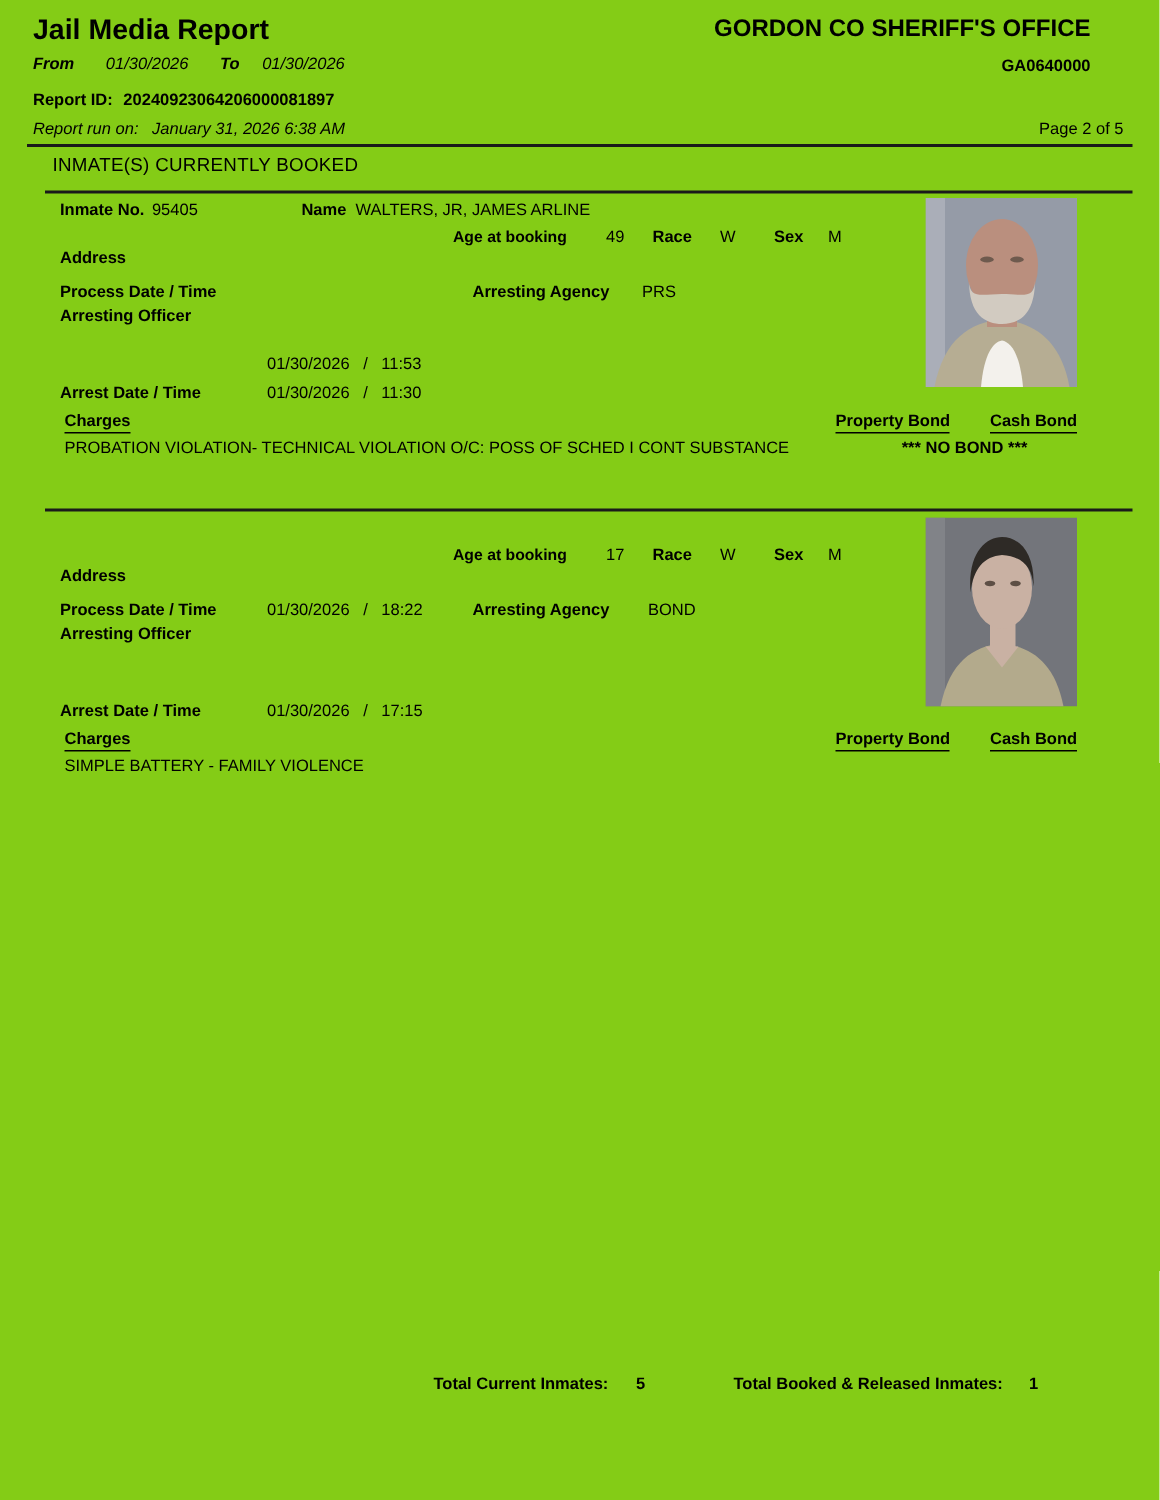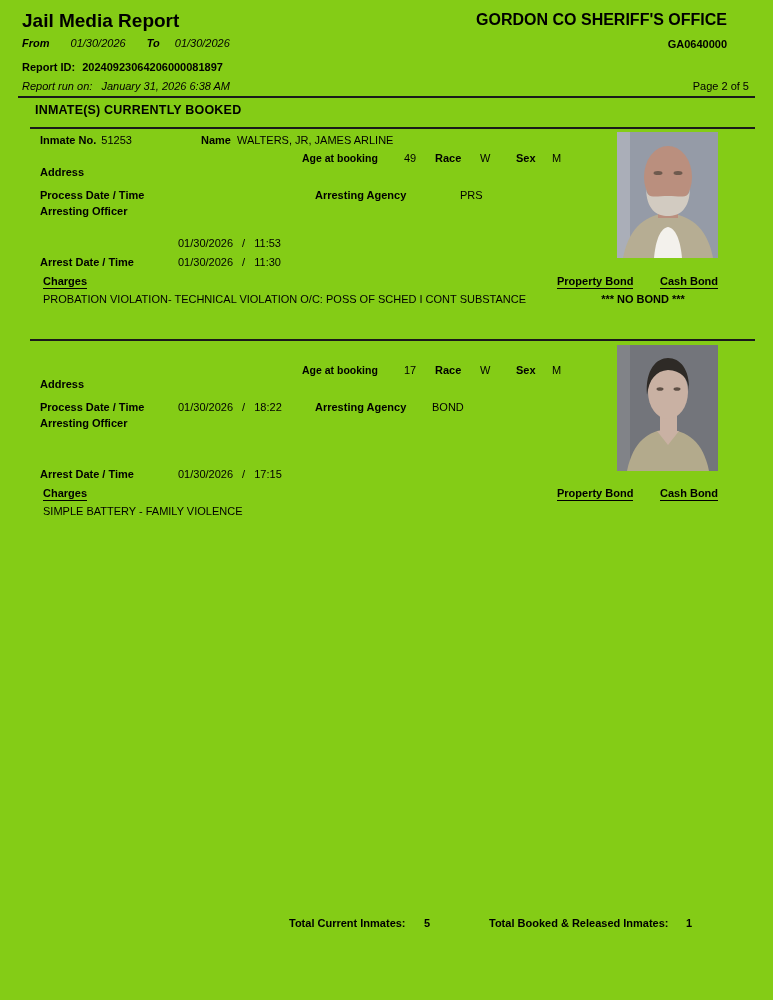--- a/index.html
+++ b/index.html
@@ -7,21 +7,21 @@
     position:relative; width:773px; height:1000px; background:#84cc16;
     font-family:"Liberation Sans", sans-serif; color:#000; overflow:hidden;
   }
   .abs { position:absolute; white-space:nowrap; }
   .b { font-weight:bold; }
   .i { font-style:italic; }
   .fs11 { font-size:11px; }
   .fs10 { font-size:10.5px; }
   .title { font-size:19px; font-weight:bold; }
   .office { font-size:16px; font-weight:bold; }
-  .section-title { font-size:12.5px; font-weight:bold; letter-spacing:0.2px; }
+  .section-title { font-size:12.5px; font-weight:normal; letter-spacing:0.2px; }
   .rule { position:absolute; background:#1a1a1a; height:2px; }
   .ul { border-bottom:1.5px solid #000; padding-bottom:1px; }
   .dt { word-spacing:6px; }
   .inmate-block { position:absolute; left:0; width:773px; height:210px; }
   .block-rule { position:absolute; left:30px; width:725px; top:0; height:1.7px; background:#1a1a1a; }
   .photo { position:absolute; left:617px; top:5px; width:101px; height:126px; }
   .photo svg { display:block; width:101px; height:126px; }
   .bond-cell { position:absolute; left:557px; width:172px; text-align:center; font-weight:bold; }
 </style>
 </head>
@@ -53,42 +53,42 @@
 
   <div class="rule" style="left:18px; width:737px; top:96px;"></div>
 
   <div class="abs section-title" style="left:35px; top:103px;">INMATE(S) CURRENTLY BOOKED</div>
 
   <div class="inmate-block" style="top:127px;">
     <div class="block-rule"></div>
 
     <div class="abs fs11" style="left:40px; top:7px;">
       <span class="b">Inmate No.</span>
-      <span style="margin-left:2px;">51253</span>
+      <span style="margin-left:2px;">95405</span>
       <span class="b" style="margin-left:66px;">Name</span>
       <span style="margin-left:3px;margin-top:24px;">WALTERS, JR, JAMES ARLINE</span>
     </div>
 
     <div class="abs" style="left:0; top:25px;">
       <span class="abs b fs10" style="left:302px; top:0;">Age at booking</span>
       <span class="abs fs11" style="left:404px; top:0;">49</span>
       <span class="abs b fs11" style="left:435px; top:0;">Race</span>
       <span class="abs fs11" style="left:480px; top:0;">W</span>
       <span class="abs b fs11" style="left:516px; top:0;">Sex</span>
       <span class="abs fs11" style="left:552px; top:0;">M</span>
     </div>
 
     <div class="abs b fs11" style="left:40px; top:39px;">Address</div>
     <div class="abs fs11" style="left:110px; top:39px;"></div>
 
     <div class="abs" style="left:0; top:62px;">
       <span class="abs b fs11" style="left:40px; top:0;">Process Date / Time</span>
       <span class="abs fs11 dt" style="left:178px; top:0;margin-top:48px;">01/30/2026 / 11:53</span>
       <span class="abs b fs11" style="left:315px; top:0;">Arresting Agency</span>
-      <span class="abs fs11" style="left:448px; top:0;padding-left:12px;">PRS</span>
+      <span class="abs fs11" style="left:416px; top:0;padding-left:12px;">PRS</span>
     </div>
 
     <div class="abs b fs11" style="left:40px; top:78px;">Arresting Officer</div>
     <div class="abs fs11" style="left:178px; top:78px;"></div>
 
     <div class="photo">
       <svg viewBox="0 0 101 126">
         <rect x="0" y="0" width="101" height="126" fill="#959BA7"></rect>
         <rect x="0" y="0" width="13" height="126" opacity="0.7" fill="#B4B7BF"></rect>
         <path d="M6,126 C12,94 30,83 50,81 C72,83 90,94 96,126 Z" fill="#B6AD93"></path>

